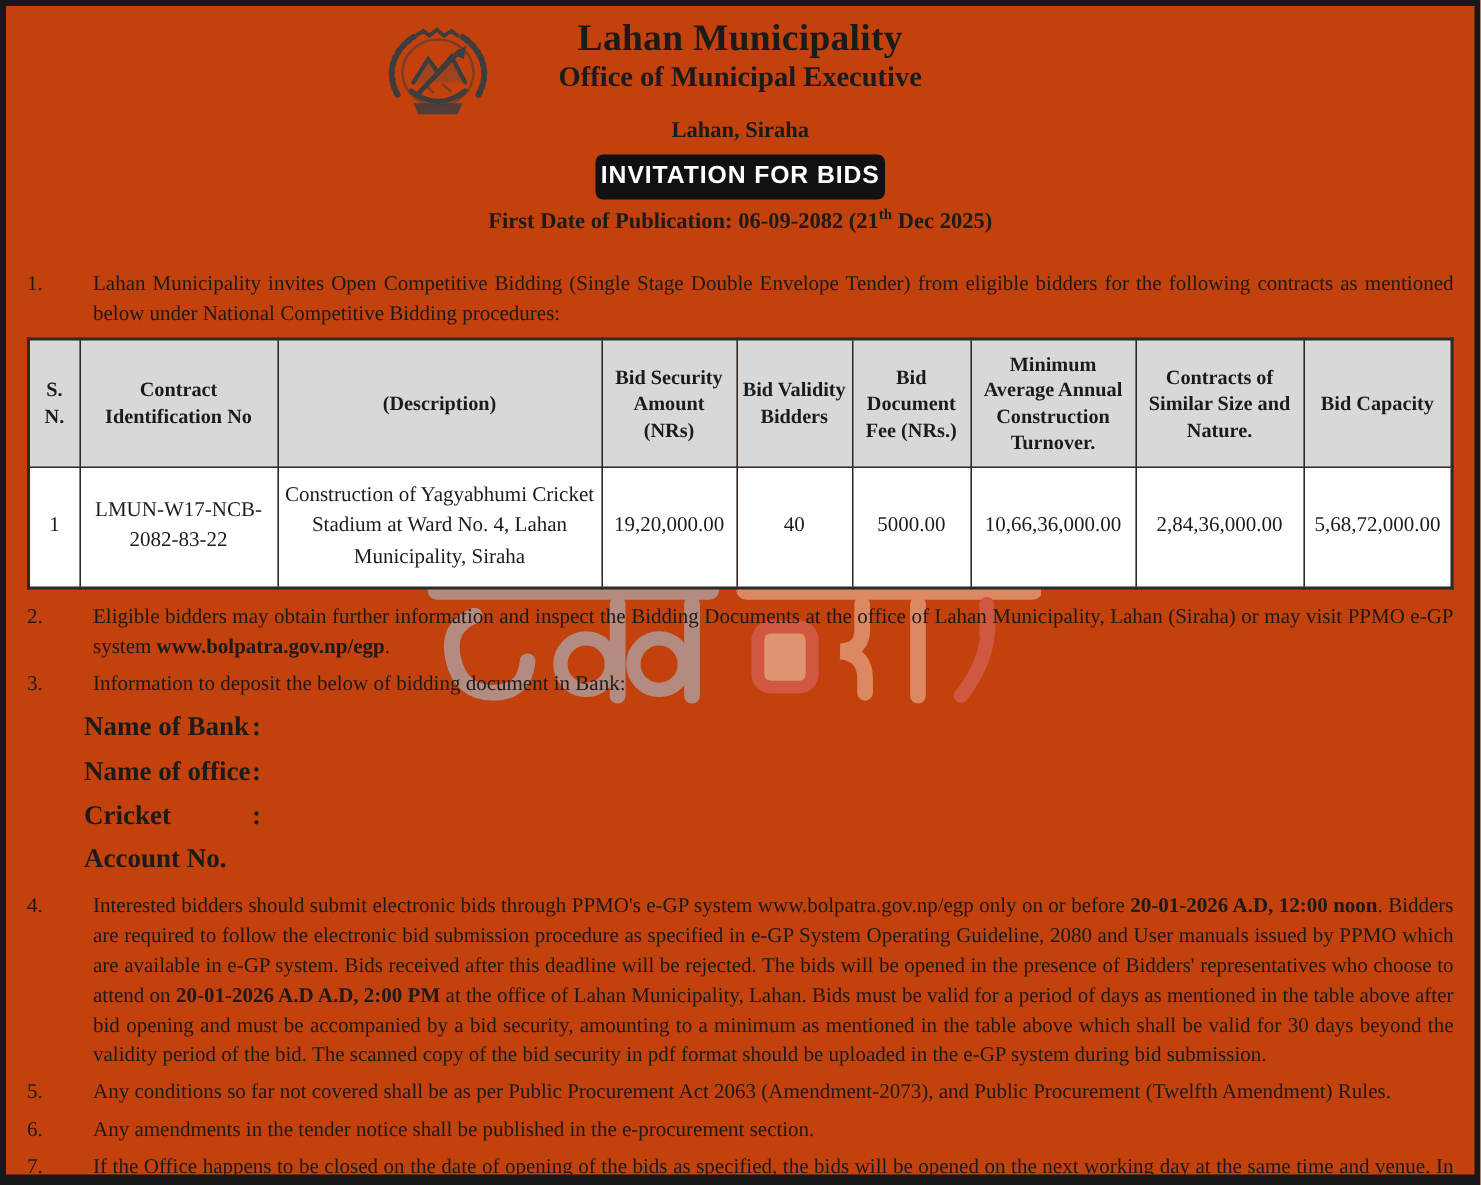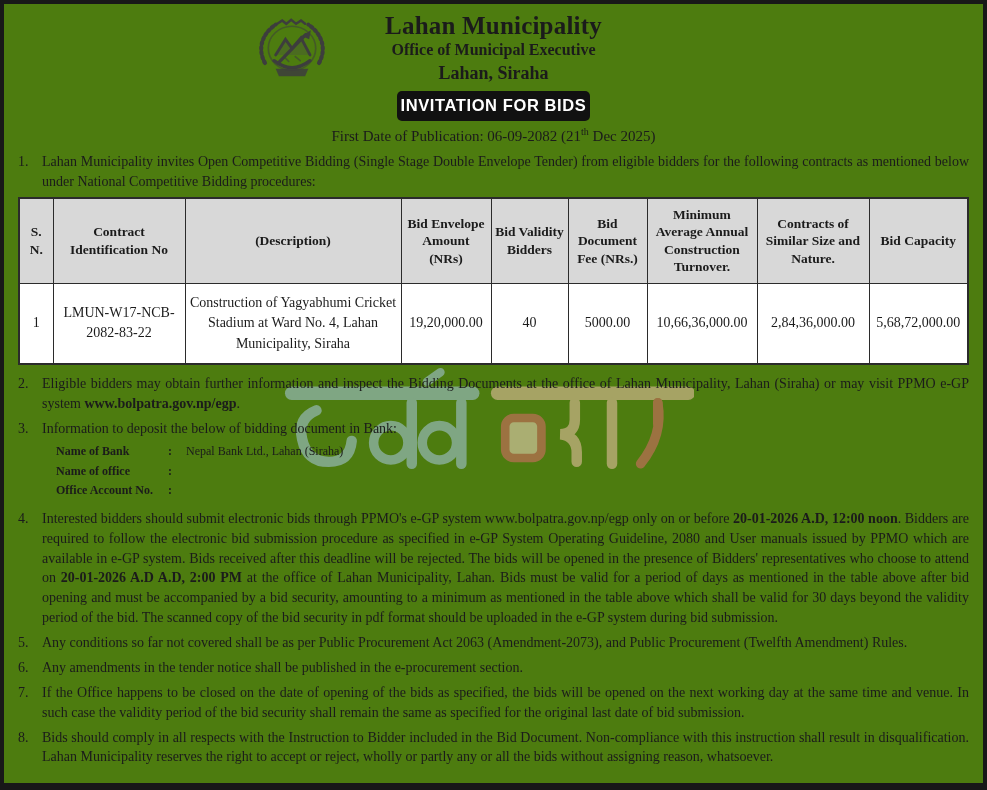--- a/index.html
+++ b/index.html
@@ -1,48 +1,48 @@
 <!DOCTYPE html>
 <html><head>
 <meta charset="utf-8">
 <style>
   * { margin:0; padding:0; box-sizing:border-box; }
   html,body { background:#ffffff; }
   body { width:987px; height:790px; font-family:"Liberation Serif", serif; color:#1b1b1b; }
   .page {
     position:relative; width:987px; height:790px; overflow:hidden;
     border:4px solid #181818; border-bottom-width:7px;
-    padding:8px 14px 6px 14px; background:#4d7c0f;
+    padding:8px 14px 6px 14px; background:#c2410c;
   }
   .content { position:relative; z-index:2; }
 
   
   .hdr { position:relative; text-align:center; }
   .logo { position:absolute; left:232px; top:2px; width:84px; height:72px; }
   .org-title { font-size:25px; font-weight:bold; letter-spacing:.2px; }
-  .org-office { font-size:16px; font-weight:bold; margin-top:1px; }
-  .org-addr { font-size:18px; font-weight:bold; margin-top:4px; }
+  .org-office { font-size:19px; font-weight:bold; margin-top:1px; }
+  .org-addr { font-size:15px; font-weight:bold; margin-top:16px; }
   .banner-wrap { margin:7px 0 5px; }
   .banner {
     display:inline-block; background:#111111; color:#ffffff;
     font-family:"Liberation Sans", sans-serif; font-weight:bold;
     font-size:16.5px; letter-spacing:.6px; padding:5px 4px 6px; border-radius:5px;
   }
-  .pub-line { font-size:15px; font-weight:normal; margin-bottom:7px; }
+  .pub-line { font-size:15px; font-weight:bold; margin-bottom:23px; }
   .pub-line sup { font-size:10px; }
 
   
   .item { display:flex; margin-bottom:5px; font-size:14px; line-height:1.42; }
   .item-no { flex:0 0 24px; }
-  .item-text { flex:1; text-align:justify; }
+  .item-text { flex:1; text-align:justify;margin-left:20px; }
   .bold { font-weight:bold; }
 
   
   .bank-block { margin:2px 0 2px 14px; }
-  .bank-row { display:flex; font-size:12px; line-height:1.62; }
+  .bank-row { display:flex; font-size:18px; line-height:1.62; }
   .bank-label { width:112px; font-weight:bold; }
   .bank-colon { width:18px; font-weight:bold; }
 
   
   table.bids {
     width:100%; border-collapse:collapse; table-layout:fixed;
     margin:4px 0 9px; border:2px solid #2b2b2b;
   }
   table.bids th, table.bids td {
     border:1px solid #2b2b2b; text-align:center; vertical-align:middle;
@@ -124,21 +124,21 @@
           <col style="width:79px">
           <col style="width:110px">
           <col style="width:112px">
           <col>
       </colgroup>
       <thead>
         <tr>
           <th>S. N.</th>
           <th>Contract Identification No</th>
           <th>(Description)</th>
-          <th>Bid Envelope Amount (NRs)</th>
+          <th>Bid Security Amount (NRs)</th>
           <th>Bid Validity Bidders</th>
           <th>Bid Document Fee (NRs.)</th>
           <th>Minimum Average Annual Construction Turnover.</th>
           <th>Contracts of Similar Size and Nature.</th>
           <th>Bid Capacity</th>
         </tr>
       </thead>
       <tbody>
         <tr>
           <td>1</td>
@@ -162,28 +162,27 @@
     <div class="item" style="margin-bottom:2px;">
       <div class="item-no">3.</div>
       <div class="item-text">Information to deposit the below of bidding document in Bank:</div>
     </div>
     <div class="item" style="margin-bottom:6px;">
       <div class="item-no"></div>
       <div class="bank-block">
         <div class="bank-row">
           <span class="bank-label">Name of Bank</span>
           <span class="bank-colon">:</span>
-          <span>Nepal Bank Ltd., Lahan (Siraha)</span>
         </div>
         <div class="bank-row">
           <span class="bank-label">Name of office</span>
           <span class="bank-colon">:</span>
         </div>
         <div class="bank-row">
-          <span class="bank-label">Office Account No.</span>
+          <span class="bank-label">Cricket Account No.</span>
           <span class="bank-colon">:</span>
         </div>
       </div>
     </div>
 
     <div class="item">
       <div class="item-no">4.</div>
       <div class="item-text"><span>Interested bidders should submit electronic bids through PPMO's e-GP system www.bolpatra.gov.np/egp only on or before </span><span class="bold">20-01-2026 A.D, 12:00 noon</span><span>. Bidders are required to follow the electronic bid submission procedure as specified in e-GP System Operating Guideline, 2080 and User manuals issued by PPMO which are available in e-GP system. Bids received after this deadline will be rejected. The bids will be opened in the presence of Bidders' representatives who choose to attend on </span><span class="bold">20-01-2026 A.D A.D, 2:00 PM</span><span> at the office of Lahan Municipality, Lahan. Bids must be valid for a period of days as mentioned in the table above after bid opening and must be accompanied by a bid security, amounting to a minimum as mentioned in the table above which shall be valid for 30 days beyond the validity period of the bid. The scanned copy of the bid security in pdf format should be uploaded in the e-GP system during bid submission.</span></div>
     </div>
 

